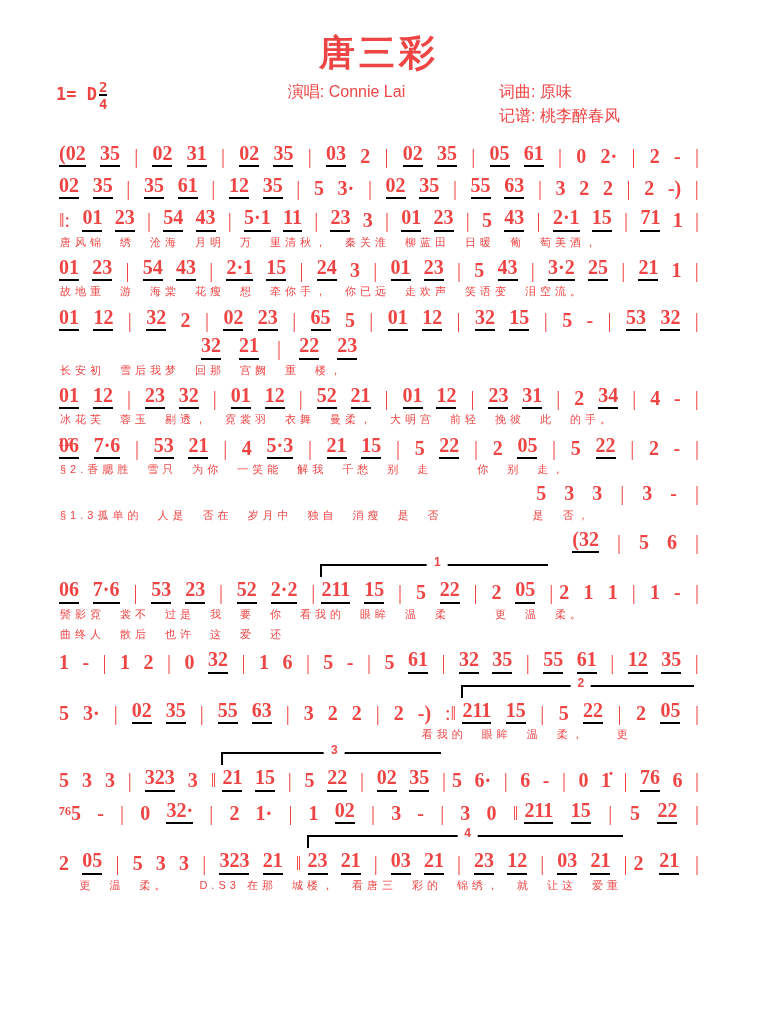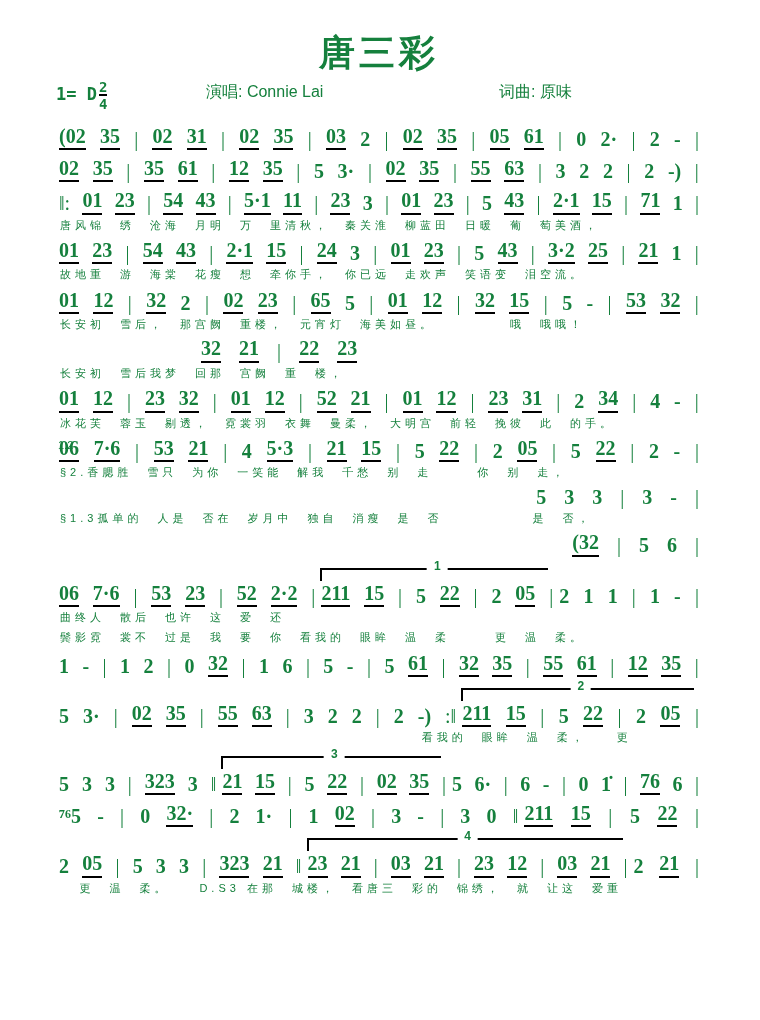--- a/index.html
+++ b/index.html
@@ -4,21 +4,21 @@
 <style>
   html,body{margin:0;padding:0;background:#e8e8e8;}
   .page{
     position:relative;
     width:760px;height:1020px;
     margin:0 auto;
     background:#ffffff;
     box-sizing:border-box;
     padding:34px 58px 20px 56px;
     overflow:hidden;
-    color:#15803d;
+    color:#ef4444;
     font-family:"Liberation Sans","DejaVu Sans",sans-serif;
   }
   h1.title{
     margin:0 0 6px 0;
     text-align:center;
     font-family:"Liberation Serif","DejaVu Serif",serif;
     font-weight:700;
     font-size:36px;
     letter-spacing:4px;
     line-height:1.1;
@@ -32,21 +32,21 @@
   }
   .keysig{
     display:flex;align-items:center;gap:2px;
     font-weight:700;font-size:17px;
     font-family:"DejaVu Sans Mono","Liberation Mono",monospace;
     min-width:150px;
   }
   .frac{display:inline-flex;flex-direction:column;align-items:center;line-height:1;font-size:14px;font-weight:700;}
   .frac .den{border-top:2px solid #000;padding-top:1px;}
   .credits{flex:1;display:flex;}
-  .credit-performer{flex:1;}
+  .credit-performer{flex:1;text-align:center;}
   .credit-right{width:215px;text-align:left;}
   .credit-right div{white-space:nowrap;margin-left:12px;}
   #score{position:relative;}
   .sys{margin-bottom:7px;}
   .notes-row{
     position:relative;
     display:flex;
     align-items:flex-end;
     font-family:"Liberation Serif","DejaVu Serif",serif;
     font-weight:700;
@@ -110,20 +110,24 @@
     <div class="credits">
       <div class="credit-performer">
         <span>演唱:</span>
         <span>Connie Lai</span>
       </div>
       <div class="credit-right">
         <div>
           <span>词曲:</span>
           <span>原味</span>
         </div>
+        <div>
+          <span>记谱:</span>
+          <span>桃李醉春风</span>
+        </div>
       </div>
     </div>
   </div>
 
   <div id="score">
       <div class="sys">
         <div class="notes-row">
           <span class="seg" style="flex-grow: 24;">
             <span class="tok beam">(02</span>
             <span class="tok beam">35</span>
@@ -268,21 +272,20 @@
             <span class="tok beam">15</span>
             <span class="tok bar">|</span>
             <span class="tok">5</span>
             <span class="tok">-</span>
             <span class="tok bar">|</span>
             <span class="tok beam">53</span>
             <span class="tok beam">32</span>
             <span class="tok bar">|</span>
           </span>
         </div>
-        <div class="lyrics-row">长安初　雪后，　那宫阙　重楼，　元宵灯　海美如昼。　　　　　哦　哦哦！</div>
         <div class="notes-row fixed" style="padding-left: 22%;">
           <span class="seg">
             <span class="tok beam">32</span>
             <span class="tok beam">21</span>
             <span class="tok bar">|</span>
             <span class="tok beam">22</span>
             <span class="tok beam">23</span>
           </span>
         </div>
         <div class="lyrics-row">长安初　雪后我梦　回那　宫阙　重　楼，</div>
@@ -400,22 +403,22 @@
           <span class="seg" style="flex-grow: 7;">
             <span class="tok">2</span>
             <span class="tok">1</span>
             <span class="tok">1</span>
             <span class="tok bar">|</span>
             <span class="tok">1</span>
             <span class="tok">-</span>
             <span class="tok bar">|</span>
           </span>
         </div>
+        <div class="lyrics-row">鬓影霓　裳不　过是　我　要　你　看我的　眼眸　温　柔　　　更　温　柔。</div>
         <div class="lyrics-row">曲终人　散后　也许　这　爱　还</div>
-        <div class="lyrics-row">鬓影霓　裳不　过是　我　要　你　看我的　眼眸　温　柔　　　更　温　柔。</div>
       </div>
       <div class="sys">
         <div class="notes-row">
           <span class="seg" style="flex-grow: 27;">
             <span class="tok">1</span>
             <span class="tok">-</span>
             <span class="tok bar">|</span>
             <span class="tok">1</span>
             <span class="tok">2</span>
             <span class="tok bar">|</span>

